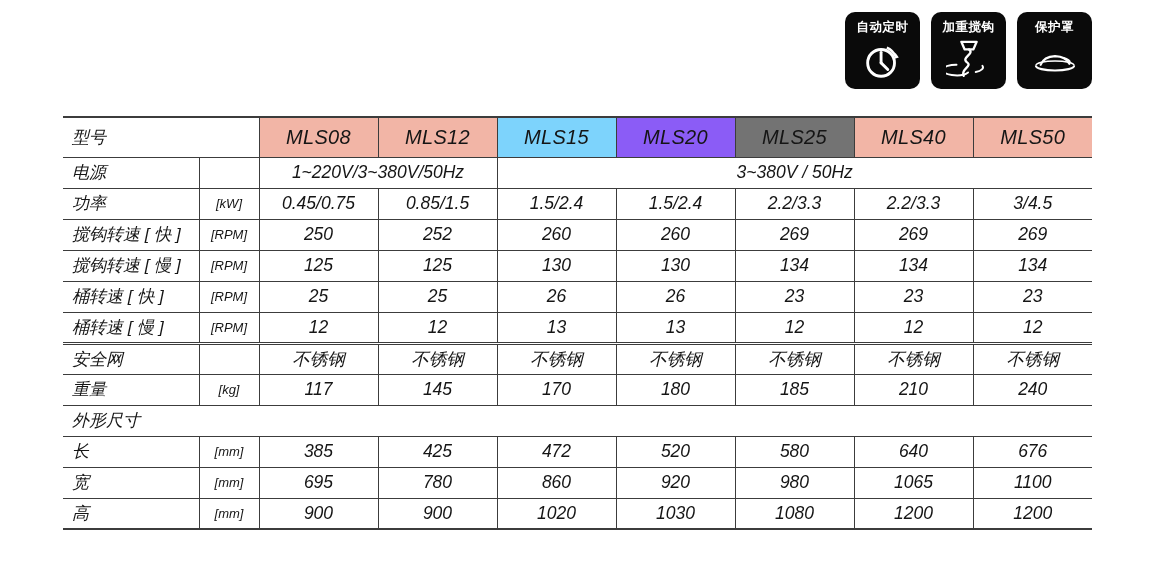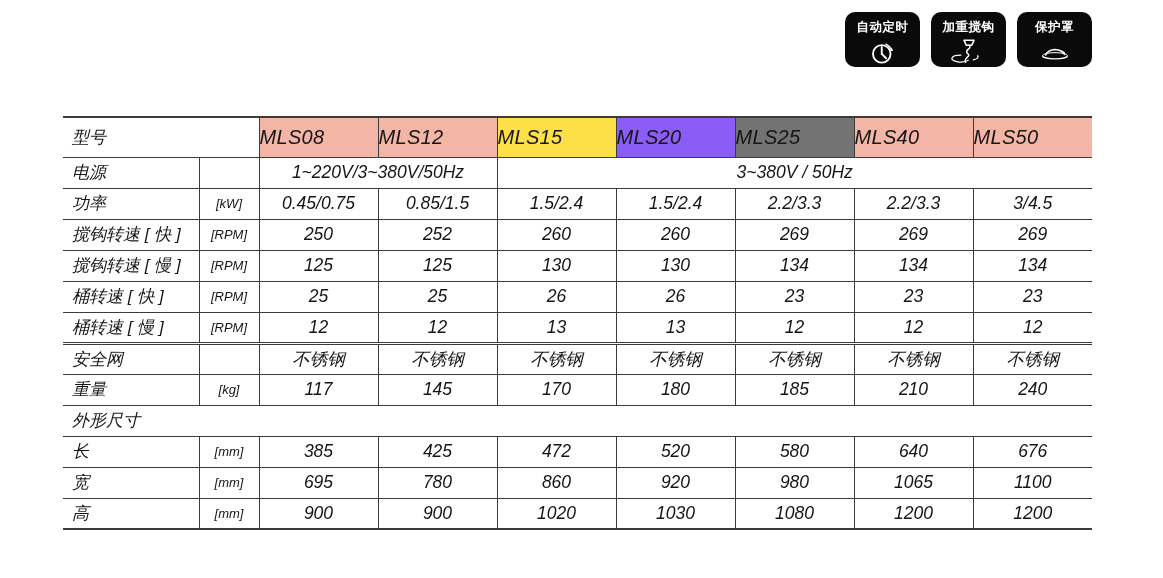--- a/index.html
+++ b/index.html
@@ -6,36 +6,36 @@
   html,body { background:#ffffff; }
   body { width:1163px; height:578px; overflow:hidden; }
   .page {
     position:relative; width:1163px; height:578px; background:#ffffff;
     font-family:"Liberation Sans", sans-serif; color:#151515;
   }
 
   
   .badges { position:absolute; left:845px; top:12px; display:flex; gap:11px; }
   .badge {
-    width:75px; height:55px; background:#0a0a0a; border-radius:10px;
+    width:75px; height:77px; background:#0a0a0a; border-radius:10px;
     display:flex; flex-direction:column; align-items:center; padding-top:7px;
   }
   .badge-label { color:#ffffff; font-size:12.5px; font-weight:bold; letter-spacing:.5px; white-space:nowrap; }
   .badge svg { width:46px; height:46px; margin-top:1px; }
 
   
   table.spec {
     position:absolute; left:63px; top:116px; width:1029px;
     border-collapse:collapse; table-layout:fixed;font-style:italic;
   }
   .spec th, .spec td { border-top:1px solid #3c3c3c; font-weight:normal; overflow:hidden; }
   .spec thead th { border-top:2px solid #3c3c3c; height:40px; }
   .head-label { text-align:left; font-size:17px; padding-left:9px; }
   .model-cell {
-    font-size:20px; font-weight:bold; text-align:left;
+    font-size:20px; font-weight:bold; text-align:center;
     border-left:1px solid #3c3c3c; letter-spacing:.3px;
   }
   .spec tbody td { height:31px; }
   .cell-label { text-align:left; font-size:17px; padding-left:9px; white-space:nowrap; }
   .cell-unit  { border-left:1px solid #3c3c3c; border-right:1px solid #3c3c3c; font-size:13px; text-align:center;margin-left:35px; }
   .cell-val   { text-align:center; font-size:17.5px; border-left:1px solid #3c3c3c; }
   .cell-group { text-align:center; font-size:17.5px; border-left:1px solid #3c3c3c;margin-left:48px; }
   tr.sep-top td { border-top:3px double #3c3c3c; }
   .section-row td { font-size:17px; text-align:left; padding-left:9px;margin-top:26px; }
   .spec tbody tr:last-child td { border-bottom:2px solid #3c3c3c; }
@@ -90,21 +90,21 @@
       <col style="width:119px">
         <col style="width:119px">
         <col style="width:119px">
         <col style="width:119px">
     </colgroup>
     <thead>
       <tr id="head-row">
         <th class="head-label" colspan="2">型号</th>
       <th class="model-cell" style="background: rgb(242, 181, 166);">MLS08</th>
           <th class="model-cell" style="background: rgb(242, 181, 166);">MLS12</th>
-          <th class="model-cell" style="background: #fde047;">MLS15</th>
+          <th class="model-cell" style="background: #7dd3fc;">MLS15</th>
           <th class="model-cell" style="background: #8b5cf6;">MLS20</th>
           <th class="model-cell" style="background: #737373;">MLS25</th>
           <th class="model-cell" style="background: rgb(242, 181, 166);">MLS40</th>
           <th class="model-cell" style="background: rgb(242, 181, 166);">MLS50</th>
         </tr>
     </thead>
     <tbody id="spec-body">
         <tr>
           <td class="cell-label">电源</td>
           <td class="cell-unit"></td>

